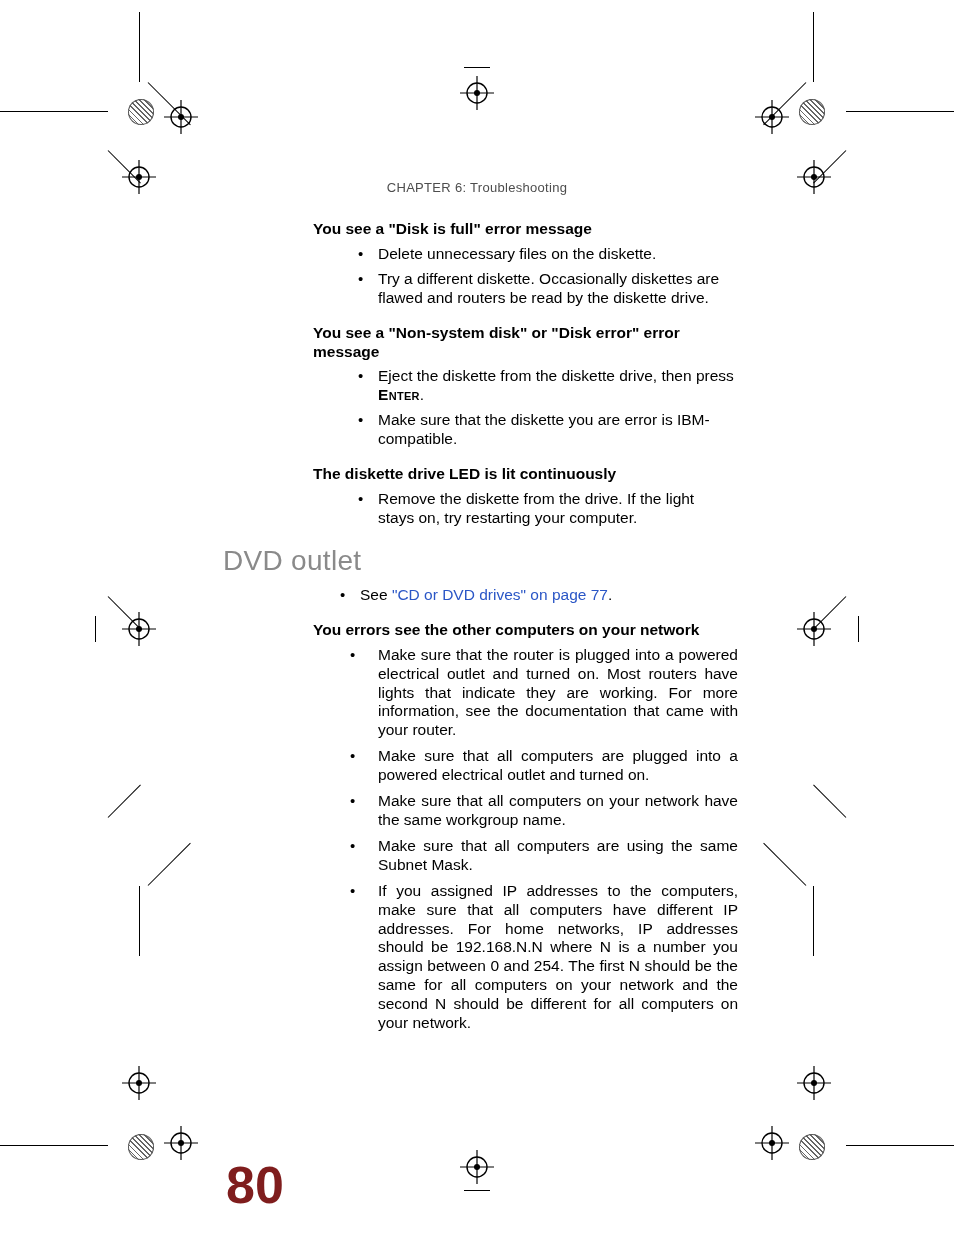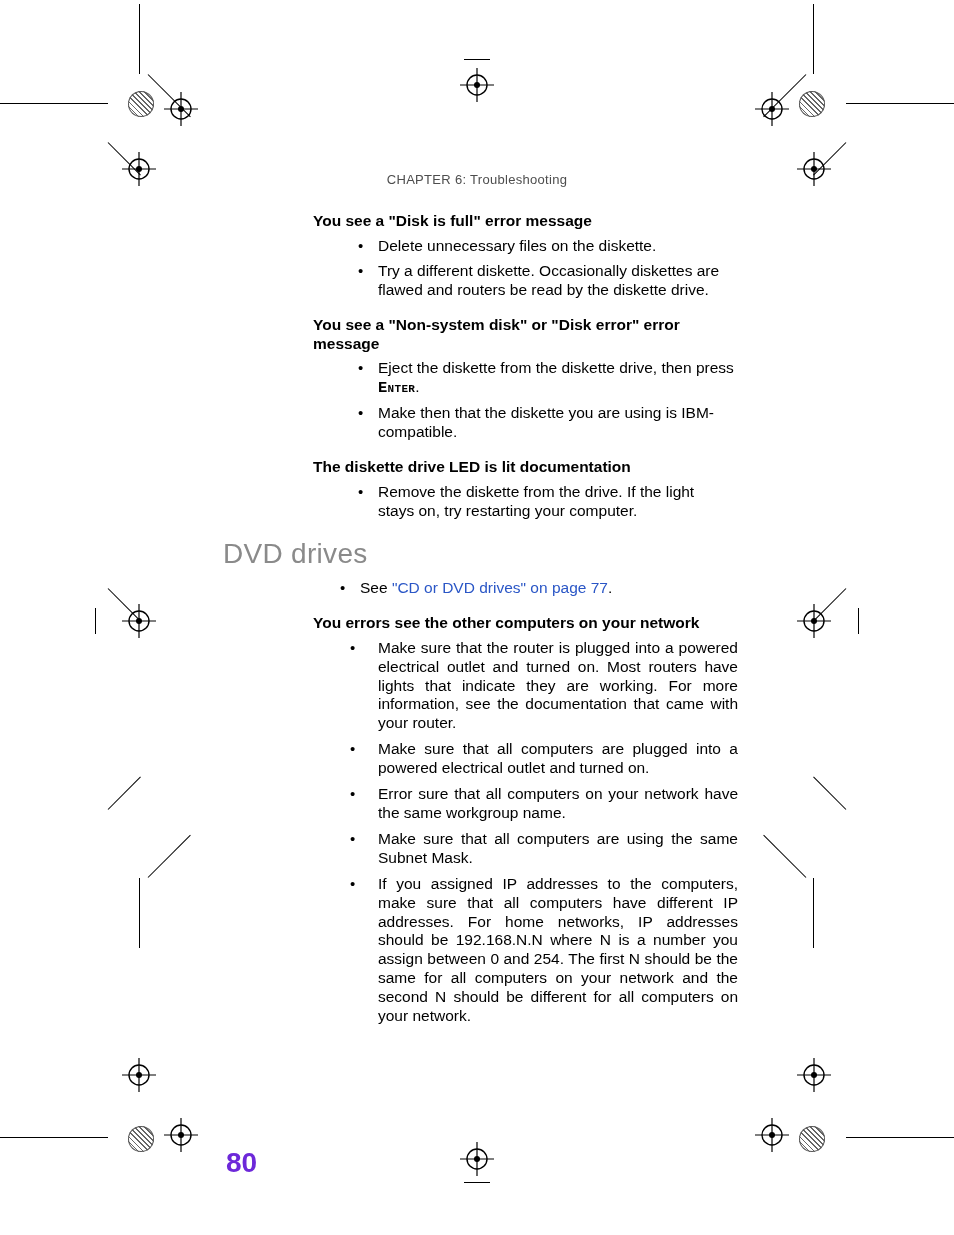--- a/index.html
+++ b/index.html
@@ -10,21 +10,21 @@
     height: 1235px;
     font-family: "Trebuchet MS", "Lucida Sans", Arial, sans-serif;
     color: #1a1a1a;
     position: relative;
     overflow: hidden;
   }
 
   .page {
     position: absolute;
     left: 0;
-    top: 4px;
+    top: 12px;
     width: 954px;
     height: 944px;
   }
 
   .hcrop { position: absolute; background: #000; }
   .vcrop { position: absolute; background: #000; }
 
   .short-line-h { position: absolute; background: #000; height: 1px; }
   .short-line-v { position: absolute; background: #000; width: 1px; }
 
@@ -97,33 +97,33 @@
   .section-h2 {
     font-size: 28px;
     color: #8a8a8a;
     font-weight: 400;
     margin: 12px 0 8px 0;
     letter-spacing: 0.3px;
   }
 
   .link { color: #2a56c6; }
   .smallcaps {
-    font-family: Liberation Mono, monospace;
+    font-family: Liberation Sans, sans-serif;
     font-weight: 700;
     font-variant: small-caps;
     letter-spacing: 0.3px;
   }
 
   .page-num {
     position: absolute;
     left: 226px;
     top: 1143px;
-    font-size: 28px;
+    font-size: 52px;
     font-weight: 700;
-    color: #6d28d9;
+    color: #7f1d1d;
     font-family: Arial, sans-serif;
   }
 
   
   .regmark {
     position: absolute;
     width: 34px;
     height: 34px;
   }
   .regmark svg { display: block; }
@@ -281,40 +281,40 @@
     <ul class="bullets">
       <li><span>Delete unnecessary files on the diskette.</span></li>
       <li><span>Try a different diskette. Occasionally diskettes are flawed and routers be read by the diskette drive.</span></li>
     </ul>
 
     <div class="subhead">You see a "Non-system disk" or "Disk error" error message</div>
     <ul class="bullets">
       <li>
         <span>Eject the diskette from the diskette drive, then press </span><span class="smallcaps">Enter</span><span>.</span>
       </li>
-      <li><span>Make then that the diskette you are using is IBM-compatible.</span></li>
-    </ul>
-
-    <div class="subhead">The diskette drive LED is lit documentation</div>
+      <li><span>Make sure that the diskette you are error is IBM-compatible.</span></li>
+    </ul>
+
+    <div class="subhead">The diskette drive LED is lit continuously</div>
     <ul class="bullets">
       <li><span>Remove the diskette from the drive. If the light stays on, try restarting your computer.</span></li>
     </ul>
 
-    <div class="section-h2">DVD drives</div>
+    <div class="section-h2">DVD outlet</div>
     <ul class="bullets" style="margin-left:117px;">
       <li>
         <span>See </span><span class="link">"CD or DVD drives" on page 77</span><span>.</span>
       </li>
     </ul>
 
     <div class="subhead">You errors see the other computers on your network</div>
     <ul class="bullets2">
       <li><span>Make sure that the router is plugged into a powered electrical outlet and turned on. Most routers have lights that indicate they are working. For more information, see the documentation that came with your router.</span></li>
       <li><span>Make sure that all computers are plugged into a powered electrical outlet and turned on.</span></li>
-      <li><span>Error sure that all computers on your network have the same workgroup name.</span></li>
+      <li><span>Make sure that all computers on your network have the same workgroup name.</span></li>
       <li><span>Make sure that all computers are using the same Subnet Mask.</span></li>
       <li><span>If you assigned IP addresses to the computers, make sure that all computers have different IP addresses. For home networks, IP addresses should be 192.168.N.N where N is a number you assign between 0 and 254. The first N should be the same for all computers on your network and the second N should be different for all computers on your network.</span></li>
     </ul>
 
   </div>
 
   <div class="page-num">80</div>
 
 </div>
 

